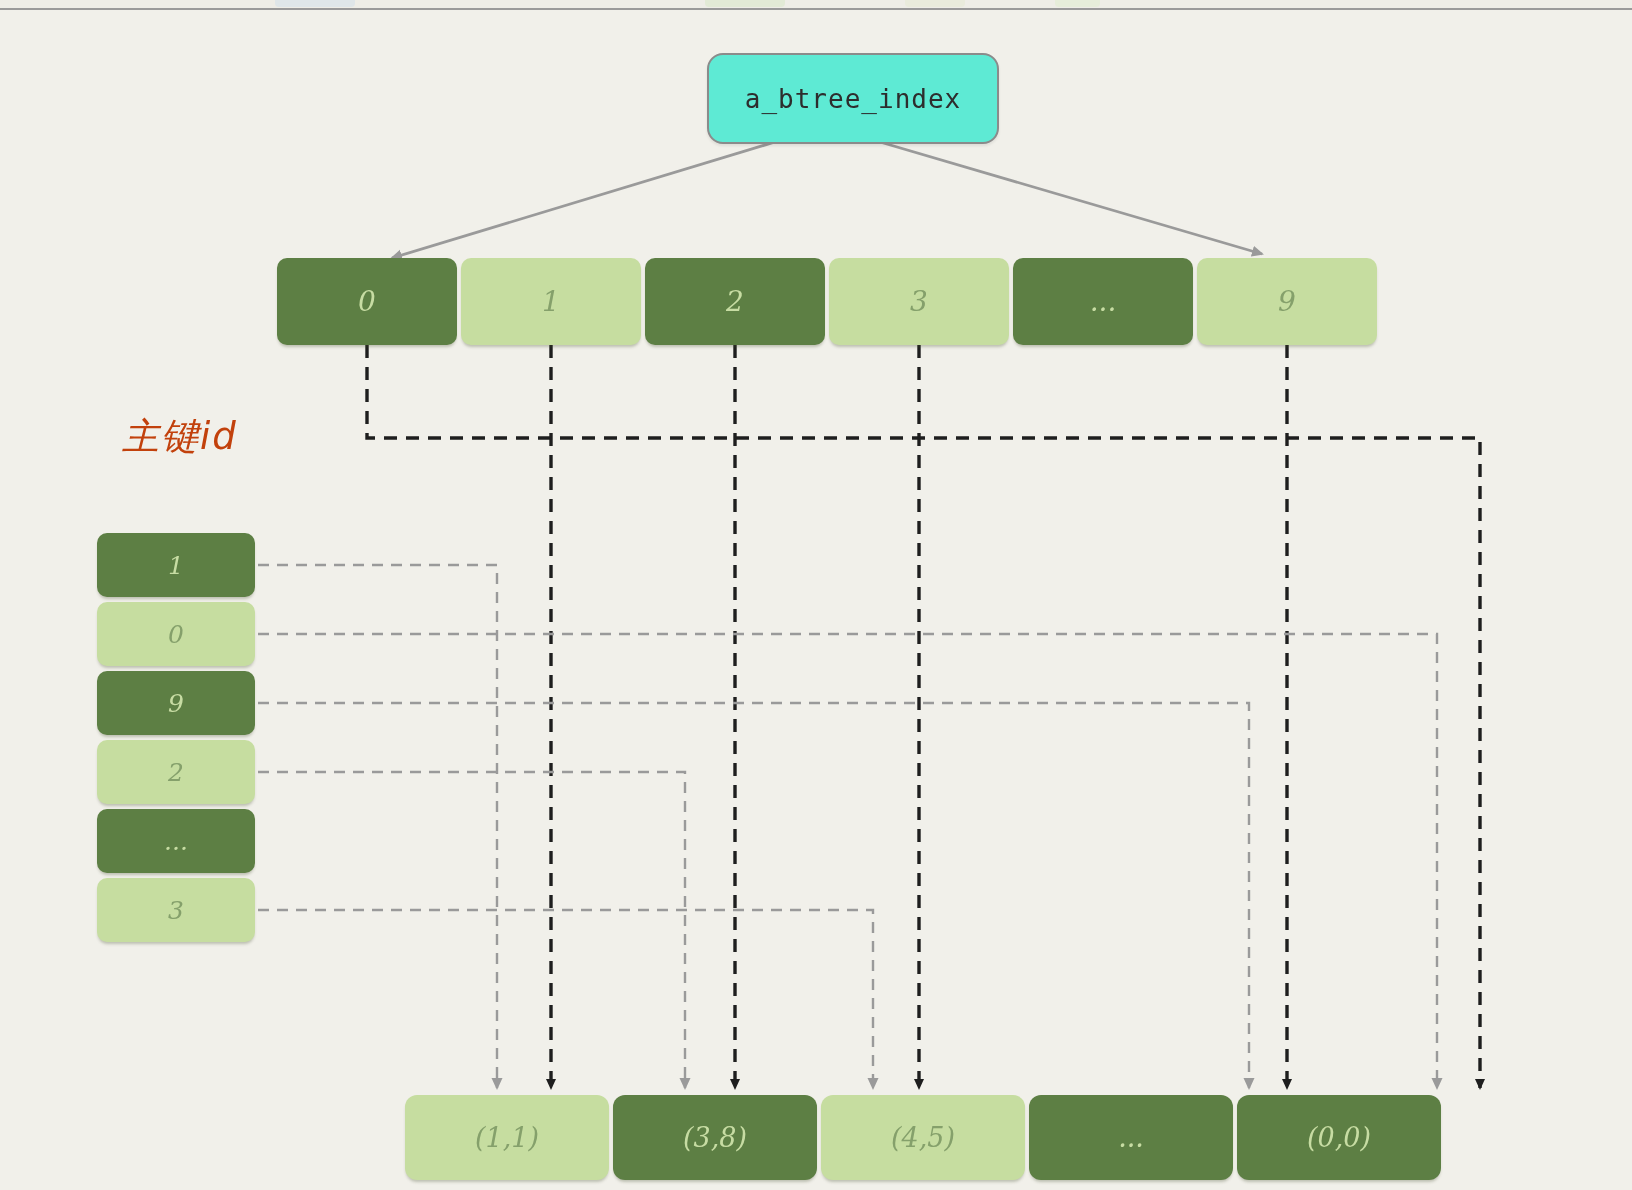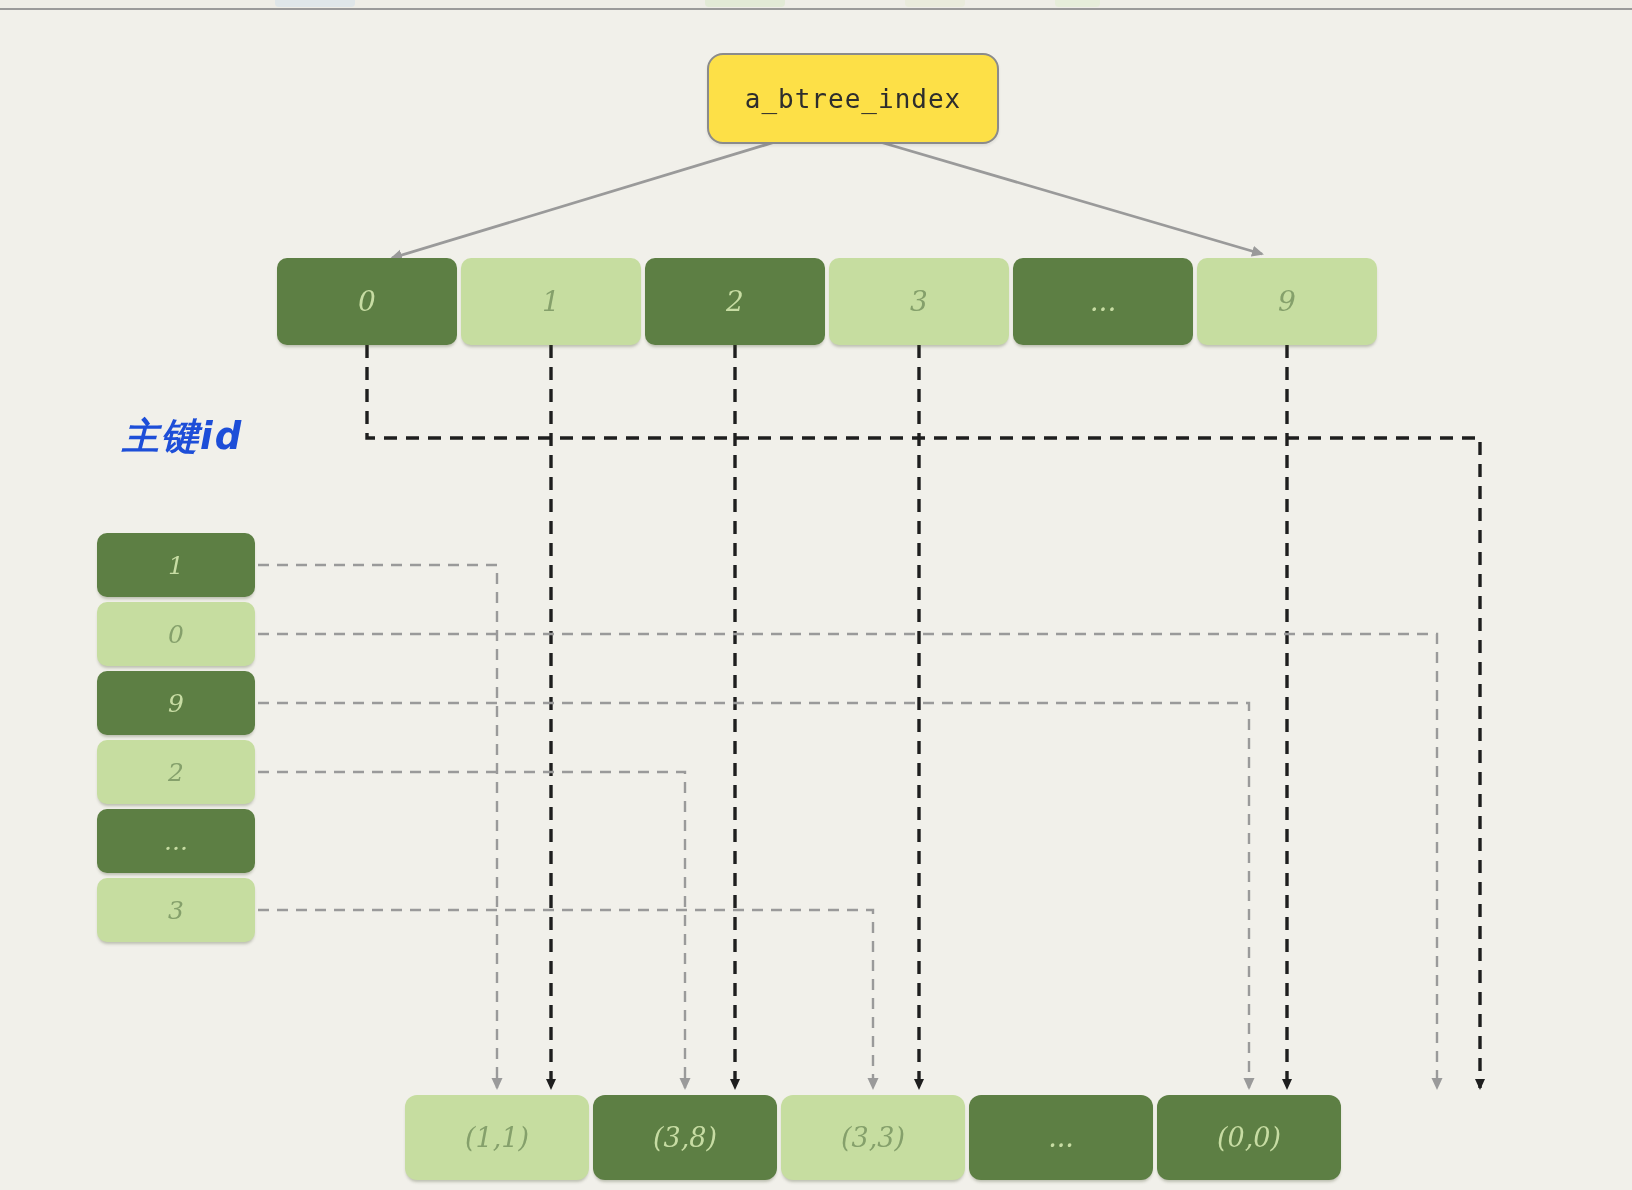--- a/index.html
+++ b/index.html
@@ -10,21 +10,21 @@
   }
   
   #top-strip{
     position:absolute;left:0;top:0;width:1632px;height:8px;
     background:#eeede7;border-bottom:2px solid #9a9a9a;
   }
   .strip-bit{position:absolute;top:0;height:7px;border-radius:0 0 4px 4px;opacity:.8;}
   
   #title-box{
     position:absolute;left:707px;top:53px;width:288px;height:87px;
-    background:#fde047;border:2.5px solid #8b8b8b;border-radius:16px;
+    background:#5eead4;border:2.5px solid #8b8b8b;border-radius:16px;
     display:flex;align-items:center;justify-content:center;
     box-shadow:0 2px 3px rgba(0,0,0,.08);
   }
   #title-box span{
     font-family:"DejaVu Sans Mono",monospace;font-size:26px;color:#2d2d2d;letter-spacing:1px;
   }
   
   .cell{
     border-radius:10px;display:flex;align-items:center;justify-content:center;
     font-family:"DejaVu Serif",serif;font-style:italic;
@@ -37,26 +37,26 @@
     position:absolute;left:277px;top:258px;display:flex;gap:4px;
   }
   #top-row .cell{width:180px;height:87px;font-size:28px;}
   #left-column{
     position:absolute;left:97px;top:533px;display:flex;flex-direction:column;gap:5px;
   }
   #left-column .cell{width:158px;height:64px;font-size:25px;}
   #bottom-row{
     position:absolute;left:405px;top:1095px;display:flex;gap:4px;
   }
-  #bottom-row .cell{width:184px;height:85px;font-size:27px;border-radius:12px;}
+  #bottom-row .cell{width:204px;height:85px;font-size:27px;border-radius:12px;}
   
   #pk-label{
     position:absolute;left:122px;top:412px;
-    font-family:"DejaVu Sans",sans-serif;font-weight:bold;
-    font-size:37px;color:#1d4ed8;font-style:italic;letter-spacing:2px;
+    font-family:"DejaVu Sans",sans-serif;font-weight:normal;
+    font-size:37px;color:#c2410c;font-style:italic;letter-spacing:2px;
   }
   
   #wires{position:absolute;left:0;top:0;width:1632px;height:1190px;pointer-events:none;}
   .black-dash{fill:none;stroke:#1e1e1e;stroke-width:3.4;stroke-dasharray:13 9;}
   .grey-dash{fill:none;stroke:#9a9a9a;stroke-width:2.4;stroke-dasharray:11 8;}
   .grey-solid{fill:none;stroke:#9a9a9a;stroke-width:2.8;}
 </style>
 </head>
 <body>
 
@@ -150,21 +150,21 @@
     </div>
 
   <div id="bottom-row">
       <div class="cell light">
         <span>(1,1)</span>
       </div>
       <div class="cell dark">
         <span>(3,8)</span>
       </div>
       <div class="cell light">
-        <span>(3,3)</span>
+        <span>(4,5)</span>
       </div>
       <div class="cell dark">
         <span>...</span>
       </div>
       <div class="cell dark">
         <span>(0,0)</span>
       </div>
     </div>
 
 </div>

